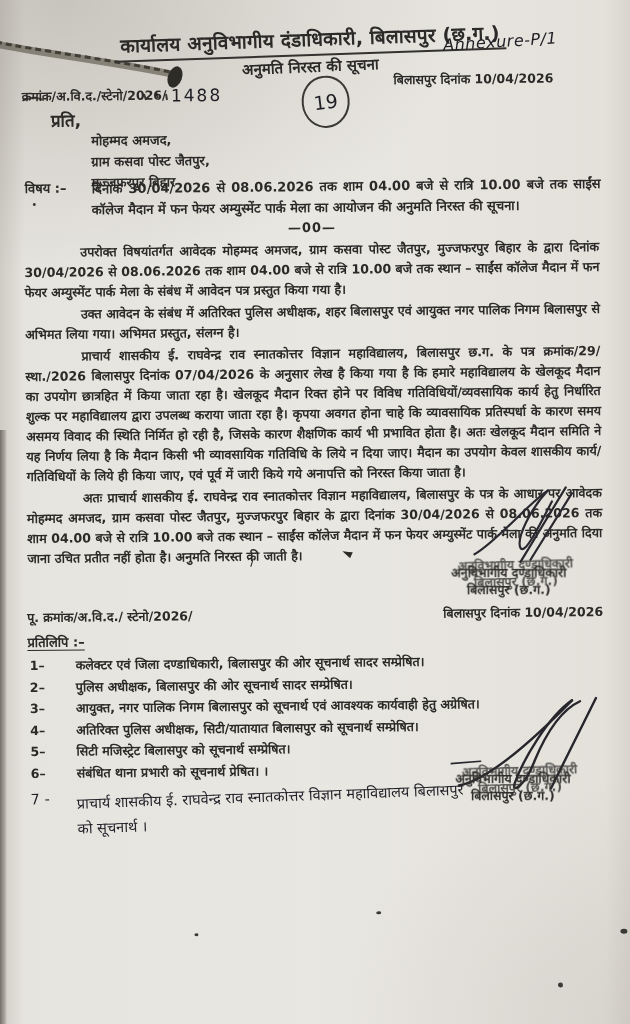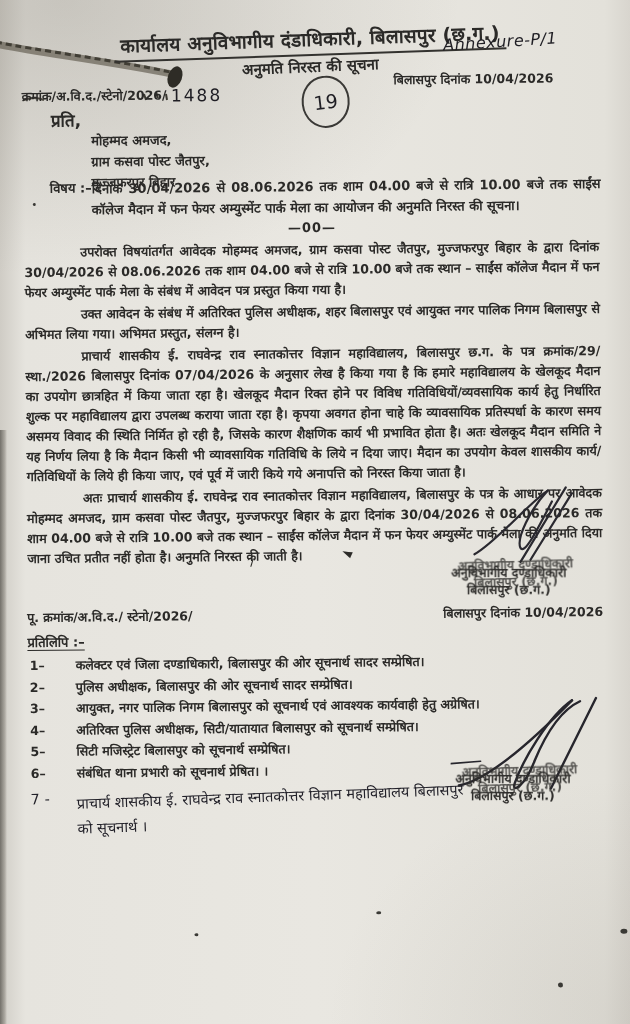--- a/index.html
+++ b/index.html
@@ -51,21 +51,21 @@
   .ref-line .hw{font-size:17px;letter-spacing:2px;vertical-align:-2px;}
   .page-circle{
     position:absolute;left:306px;top:76px;width:44px;height:48px;
     border:2px solid #3a3936;border-radius:50% 48% 52% 50%;
     display:flex;align-items:center;justify-content:center;
     font-size:19px;transform:rotate(-6deg);
   }
   .to-label{position:absolute;left:26px;top:106px;font-size:17px;margin-left:29px;}
   .addressee{position:absolute;left:95px;top:128px;font-size:13px;line-height:21px;}
   .subject-row{position:absolute;left:28px;top:176px;right:26px;display:flex;font-size:13px;}
-  .subject-row .lbl{width:67px;flex:none;text-align:right;}
+  .subject-row .lbl{width:67px;flex:none;}
   .subject-row .txt{flex:1;line-height:21px;text-align:justify;}
   .separator{position:absolute;left:0;right:0;top:220px;text-align:center;font-size:13px;font-weight:800;letter-spacing:1px;}
 
   .body-text{
     position:absolute;left:27px;right:28px;top:240px;
     font-size:12.6px;line-height:20px;text-align:justify;
   }
   .body-text p{margin:0 0 2px;text-indent:56px;}
 
   .sig{position:absolute;}

